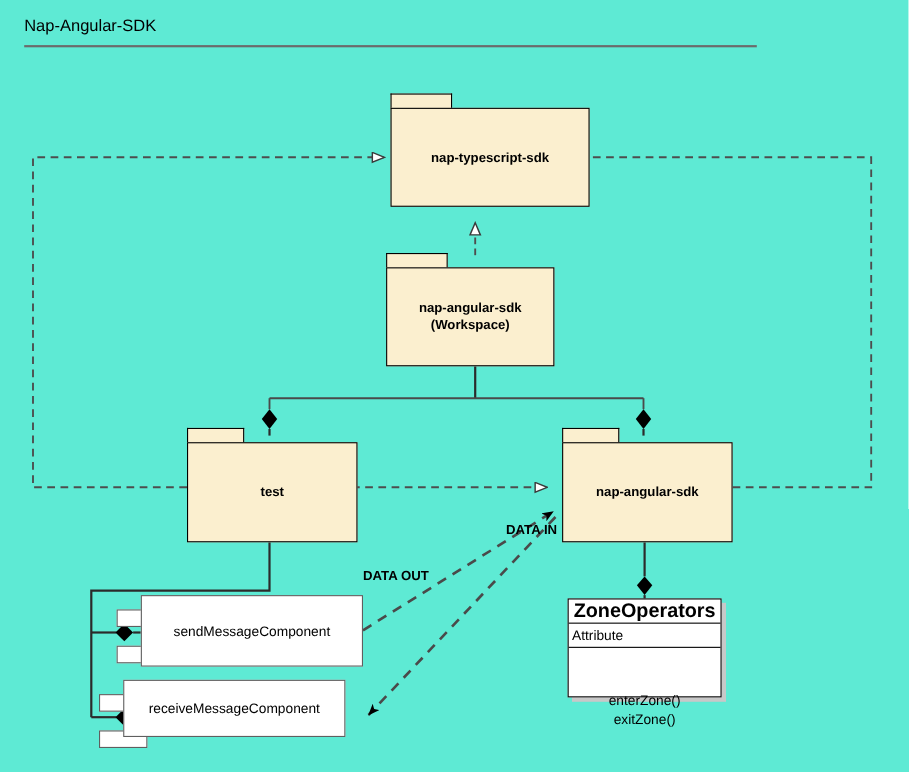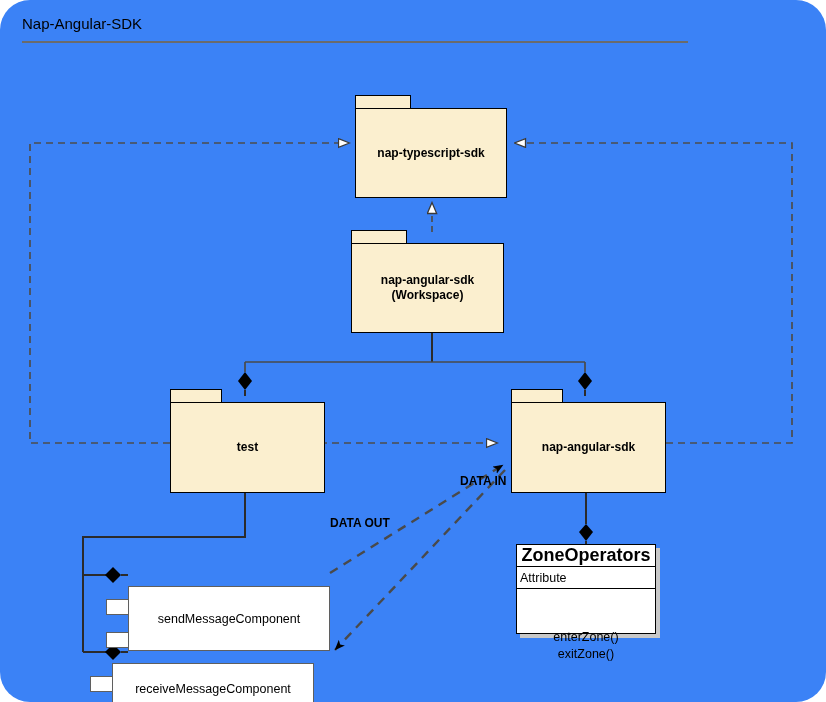--- a/index.html
+++ b/index.html
@@ -9,23 +9,22 @@
     background: #ffffff;
   }
   body {
     font-family: "Liberation Sans", sans-serif;
     color: #000000;
   }
   #canvas {
     position: relative;
     width: 826px;
     height: 702px;
-    background: #3b82f6;
+    background: #5eead4;
     overflow: hidden;
-    border-radius: 30px;
   }
 
   
   #doc-title {
     position: absolute;
     left: 22px;
     top: 14px;
     font-size: 15px;
     line-height: 19px;
     color: #000;
@@ -84,21 +83,20 @@
     font-weight: bold;
     line-height: 15px;
     color: #000;
     white-space: pre-line;
   }
 
   
   .component {
     position: absolute;
     box-sizing: border-box;
-    margin-top: 45px;
   }
   .component .cbody {
     position: absolute;
     left: 22px;
     top: 0;
     right: 0;
     bottom: 0;
     box-sizing: border-box;
     background: #ffffff;
     border: 1.4px solid #5f5f5f;
@@ -237,21 +235,21 @@
 
     <g>
       <path d="M330,573 L503,465" fill="none" stroke="#4a4a4a" stroke-width="2.4" stroke-dasharray="9,7" marker-end="url(#solidArrow)"></path>
     </g>
 
     <g>
       <path d="M505,470 L335,650" fill="none" stroke="#4a4a4a" stroke-width="2.4" stroke-dasharray="9,7" marker-end="url(#solidArrow)"></path>
     </g>
   </svg>
 
-  <div class="pkg" style="left:355px; top:95px; width:152px; height:103px;padding-left:18px;">
+  <div class="pkg" style="left:355px; top:85px; width:181px; height:103px;padding-left:18px;">
     <div class="tab" style="width:56px;"></div>
     <div class="body">
       <span>nap-typescript-sdk</span>
     </div>
   </div>
 
   <div class="pkg" style="left:351px; top:230px; width:153px; height:103px;">
     <div class="tab" style="width:56px;"></div>
     <div class="body">
       <span>nap-angular-sdk

